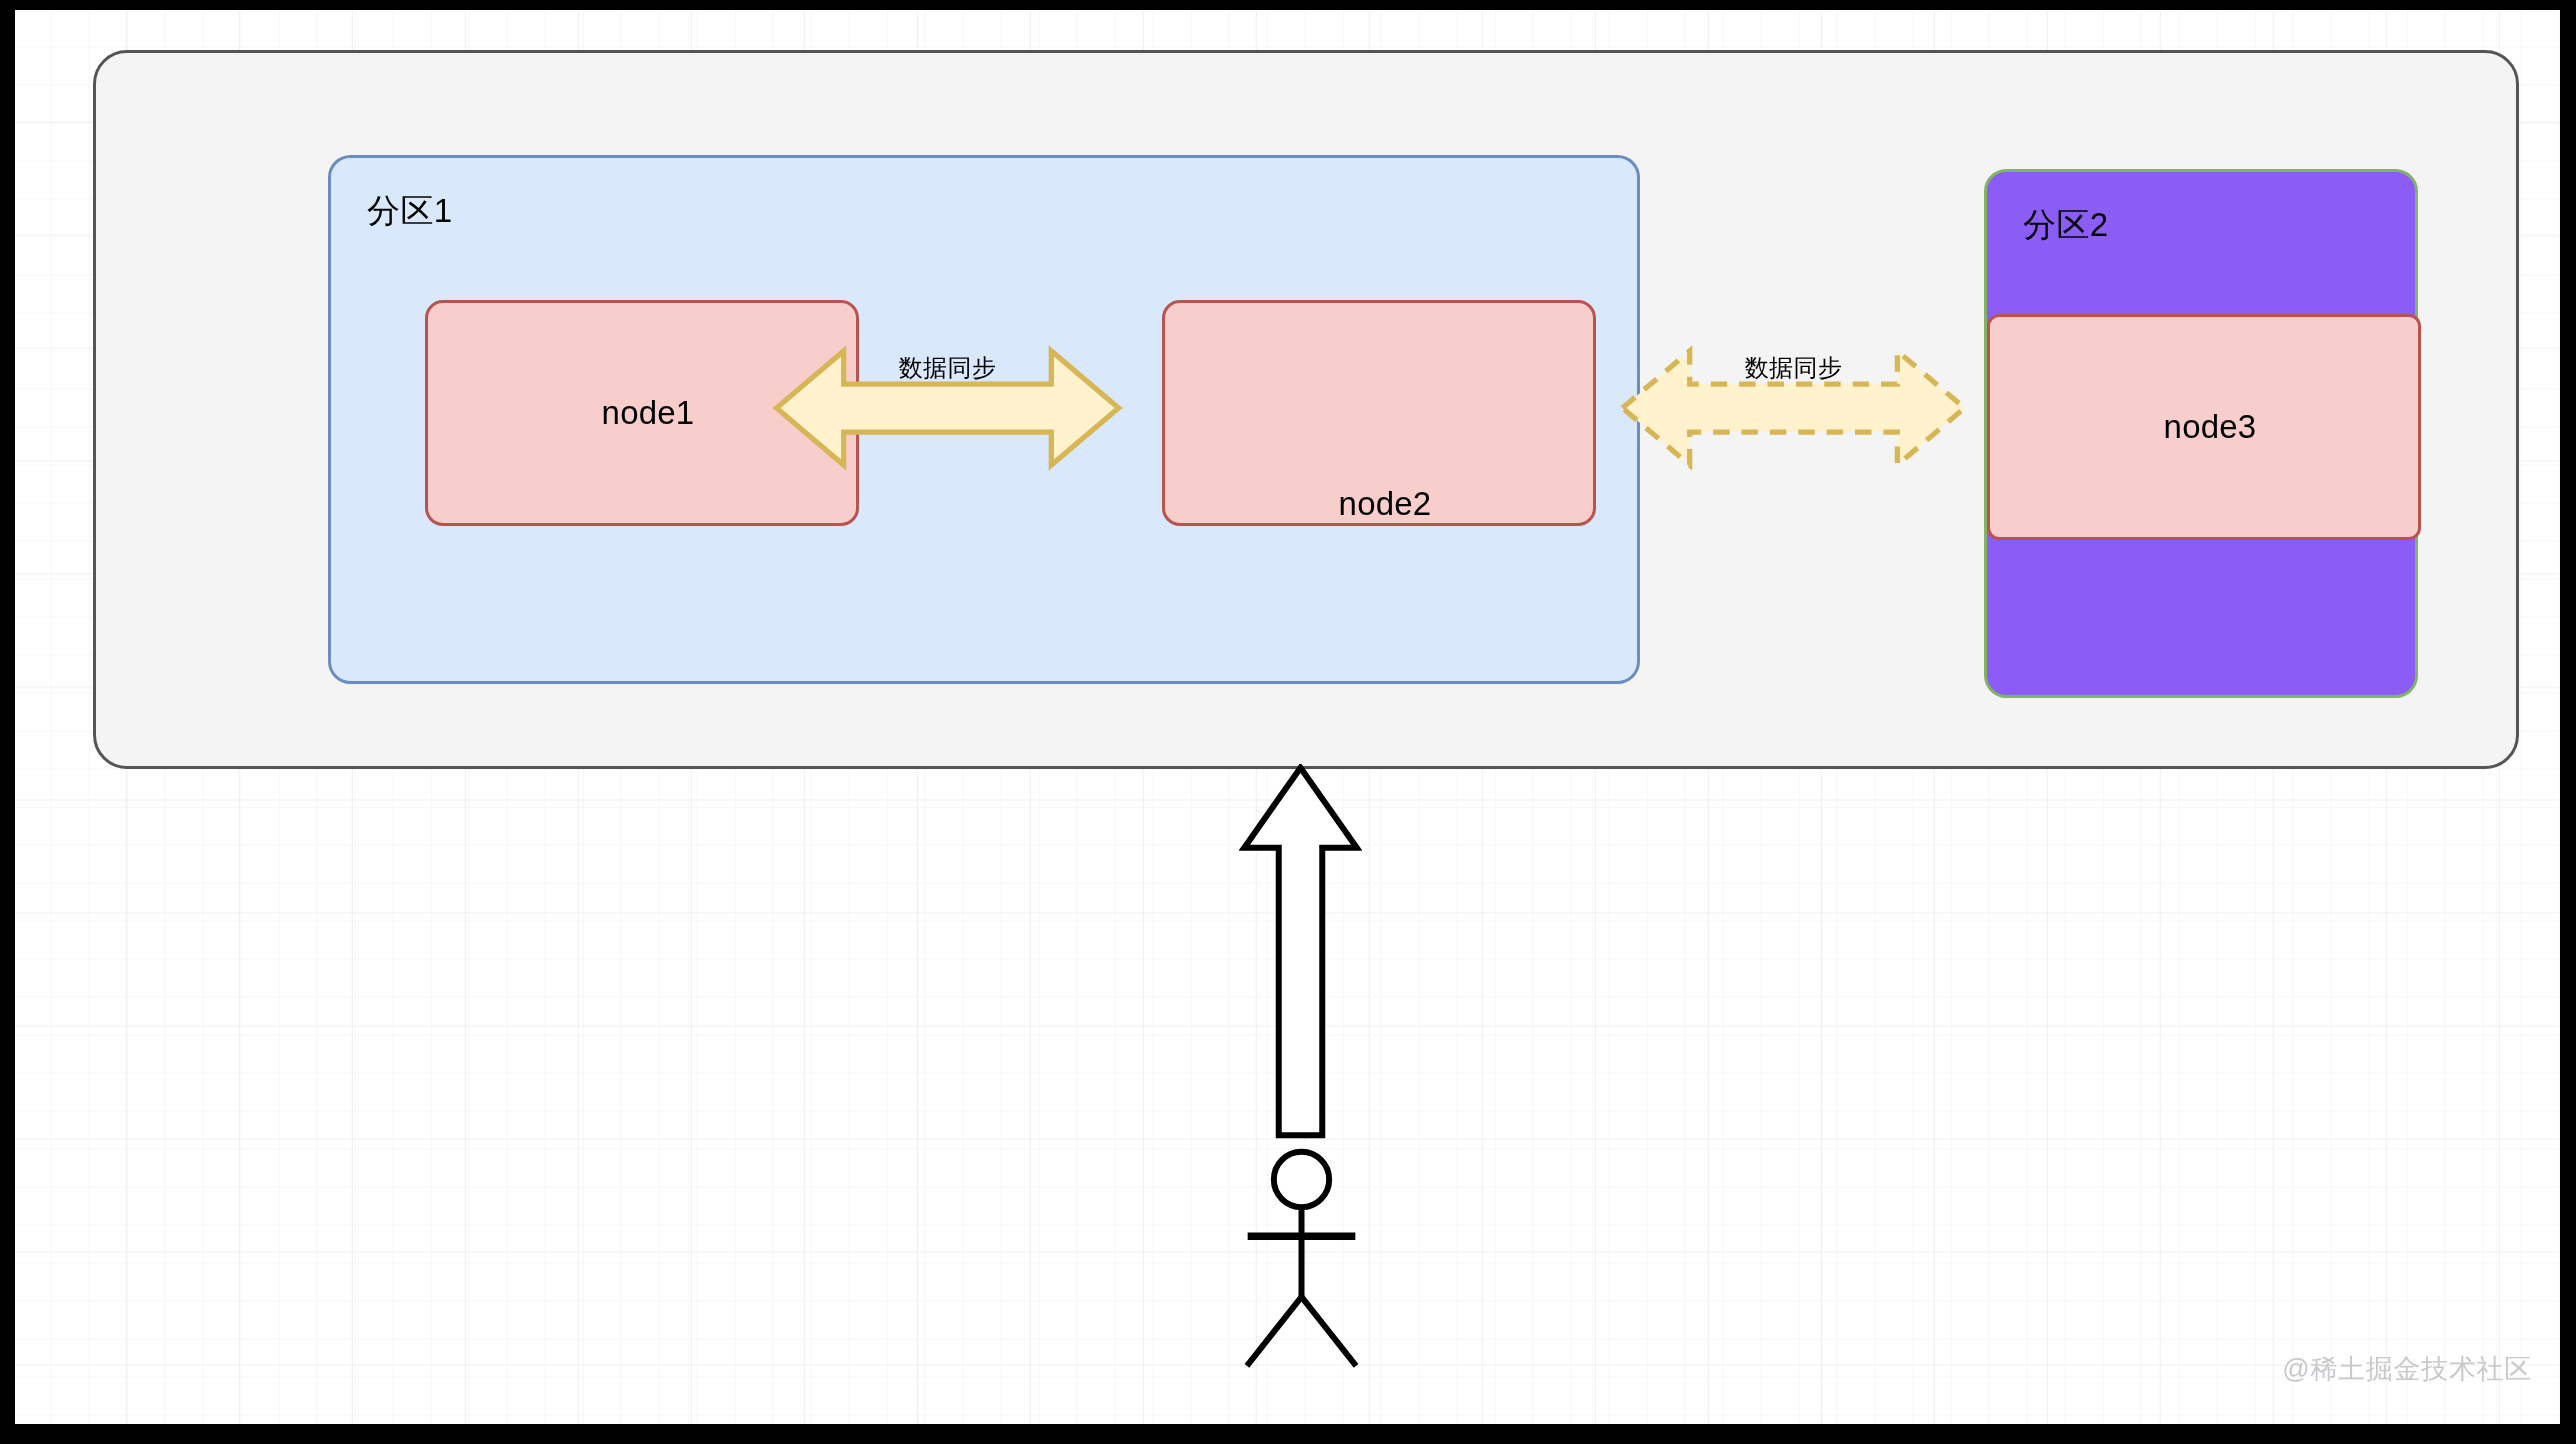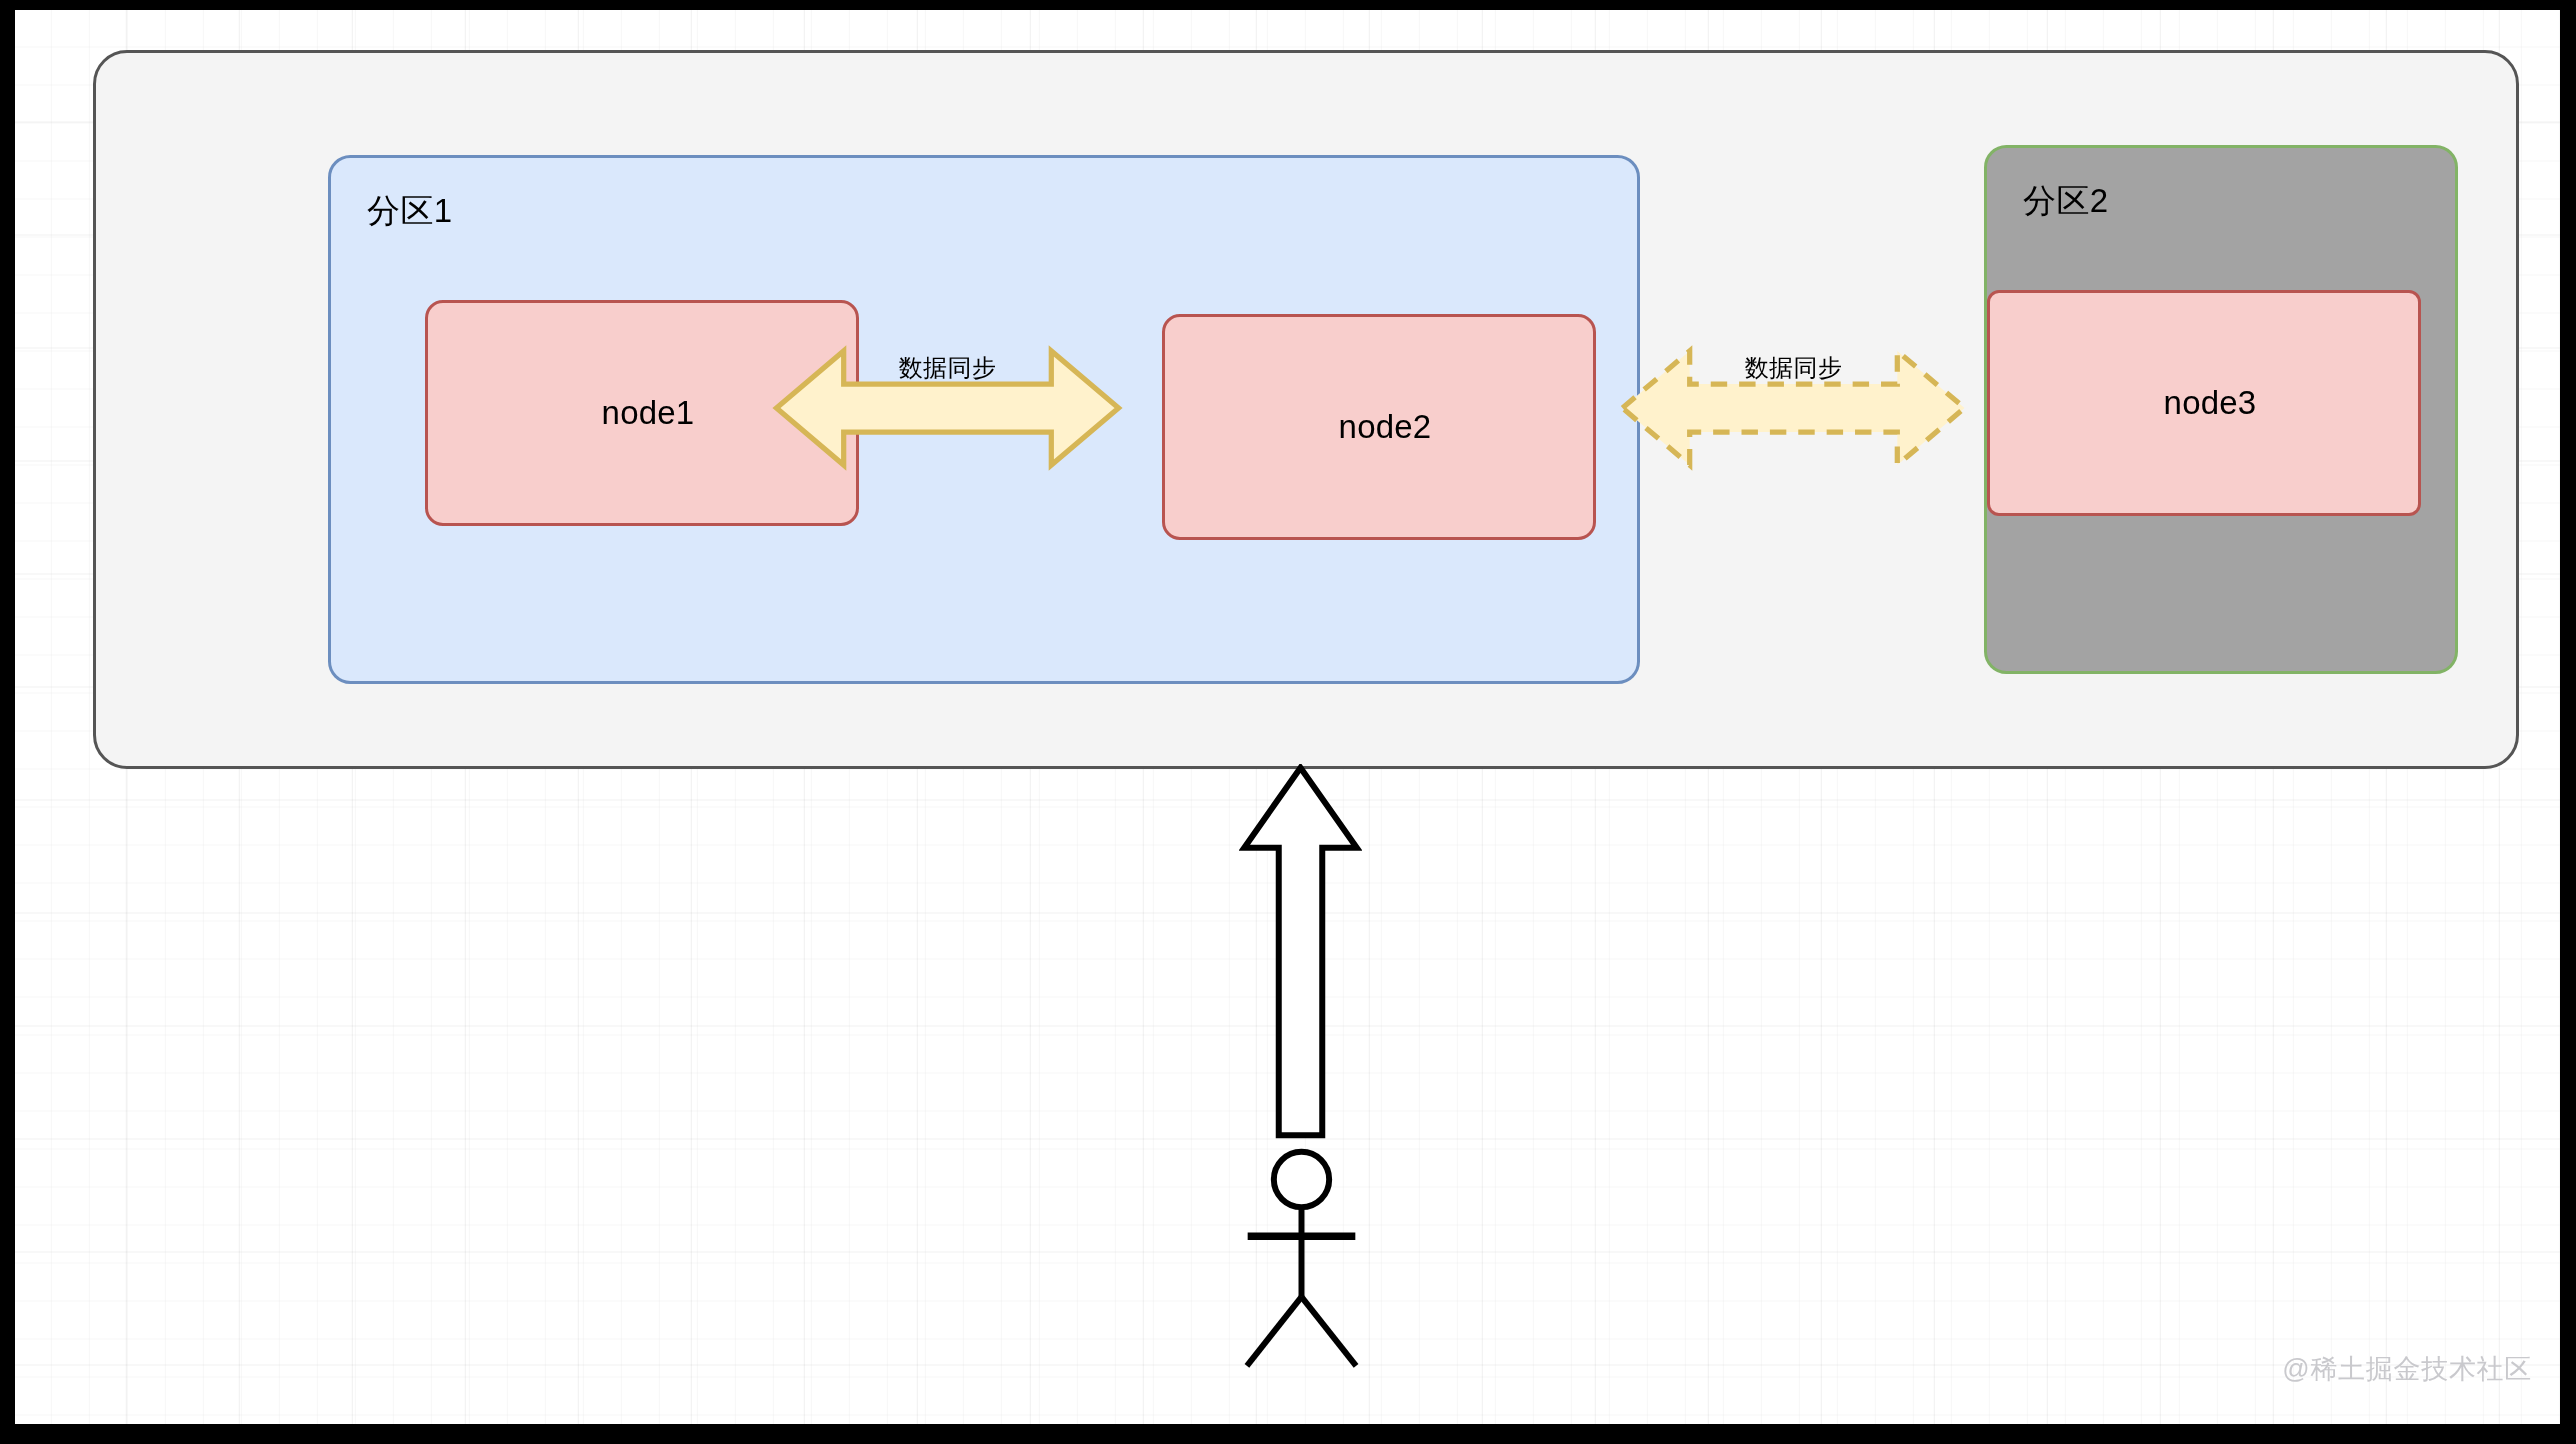--- a/index.html
+++ b/index.html
@@ -65,24 +65,24 @@
   #partition-1 {
     left: 232px;
     top: 102px;
     width: 1312px;
     height: 529px;
     background: #dae8fc;
     border: 3px solid #6c8ebf;
   }
   #partition-2 {
     left: 1888px;
-    top: 92px;
-    width: 474px;
+    top: 116px;
+    width: 434px;
     height: 529px;
-    background: #a3a3a3;
+    background: #8b5cf6;
     border: 3px solid #82b366;
   }
   .partition-label {
     position: absolute;
     left: 36px;
     top: 31px;
     font-size: 33px;
     color: #000000;
     white-space: nowrap;
     letter-spacing: 0.4px;
@@ -99,21 +99,21 @@
     align-items: center;
     justify-content: center;
     padding-left: 12px;
   }
   .node-label {
     font-size: 33px;
     color: #000000;
     letter-spacing: 0.2px;
   }
   #node-1 { left: 94px;  top: 142px; width: 434px; height: 226px; }
-  #node-2 { left: 831px; top: 156px; width: 434px; height: 226px; }
+  #node-2 { left: 831px; top: 142px; width: 434px; height: 226px; align-items: flex-end; }
   #node-3 { left: 0px;    top: 142px; width: 434px; height: 226px; border-radius: 12px; }
 
   
   .sync-arrow {
     position: absolute;
     top: 280px;
     width: 351px;
     height: 150px;
   }
   #sync-arrow-1 { left: 676px; }

